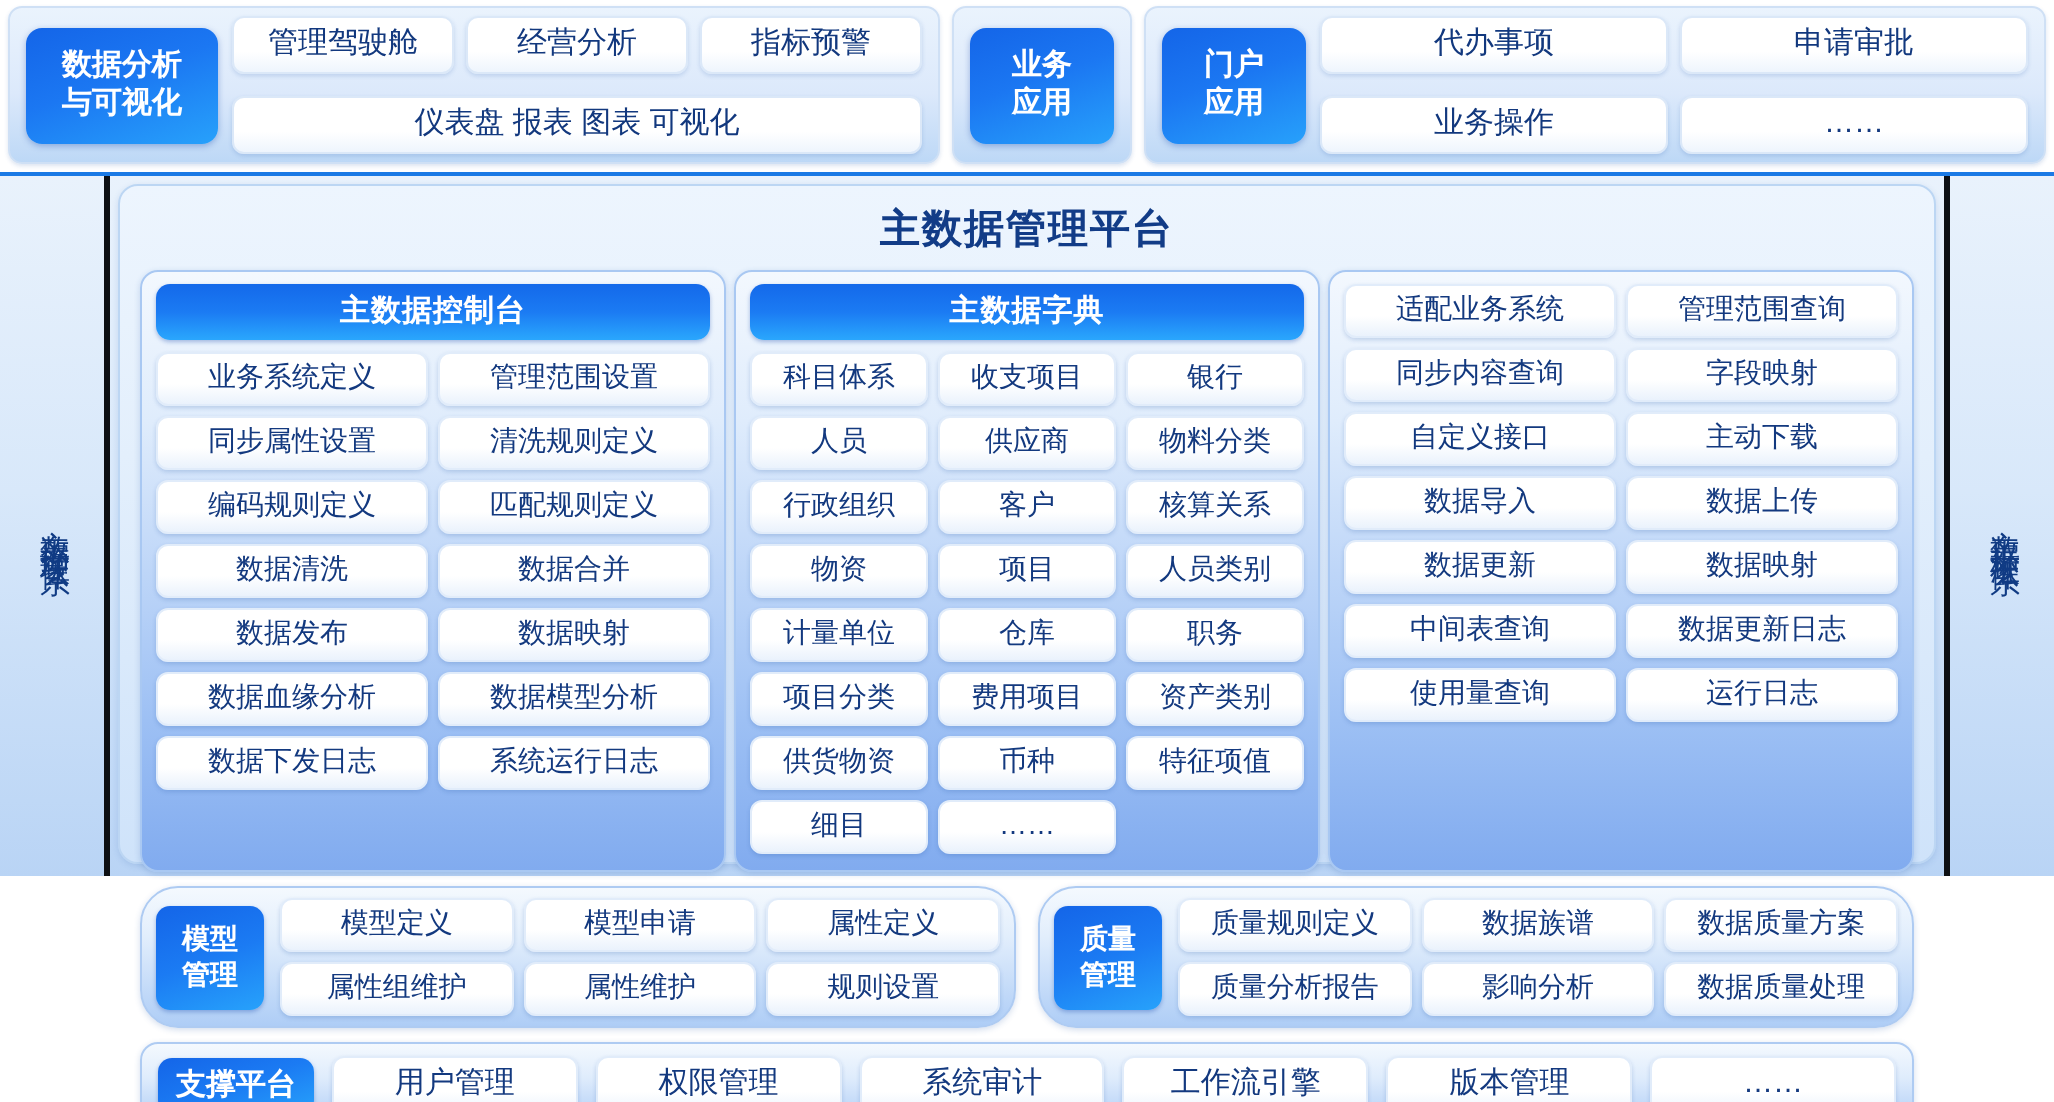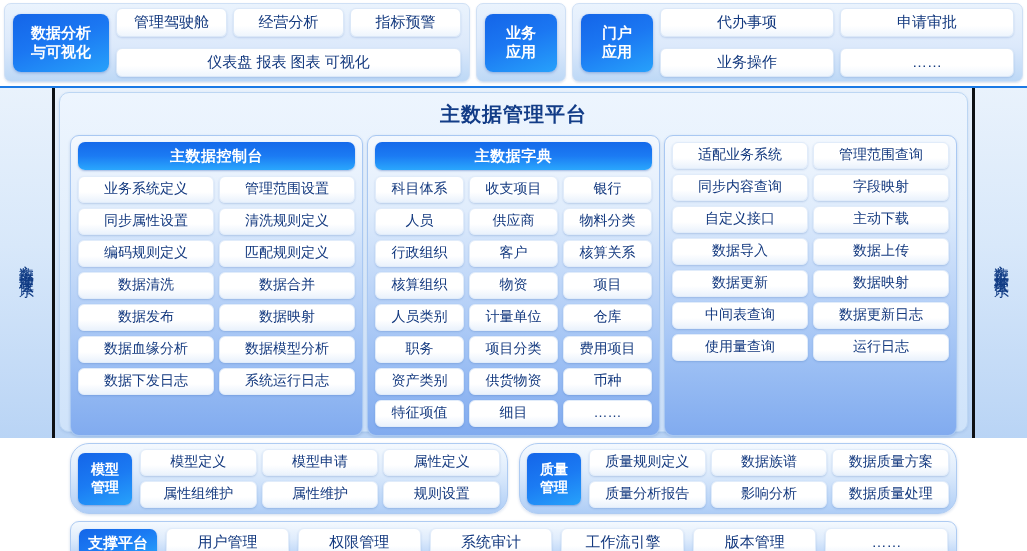--- a/index.html
+++ b/index.html
@@ -255,21 +255,20 @@
         <div class="cellgrid g3">
           <div class="cell">科目体系</div>
           <div class="cell">收支项目</div>
           <div class="cell">银行</div>
           <div class="cell">人员</div>
           <div class="cell">供应商</div>
           <div class="cell">物料分类</div>
           <div class="cell">行政组织</div>
           <div class="cell">客户</div>
           <div class="cell">核算关系</div>
-          <div class="cell">核算组织</div>
           <div class="cell">物资</div>
           <div class="cell">项目</div>
           <div class="cell">人员类别</div>
           <div class="cell">计量单位</div>
           <div class="cell">仓库</div>
           <div class="cell">职务</div>
           <div class="cell">项目分类</div>
           <div class="cell">费用项目</div>
           <div class="cell">资产类别</div>
           <div class="cell">供货物资</div>

